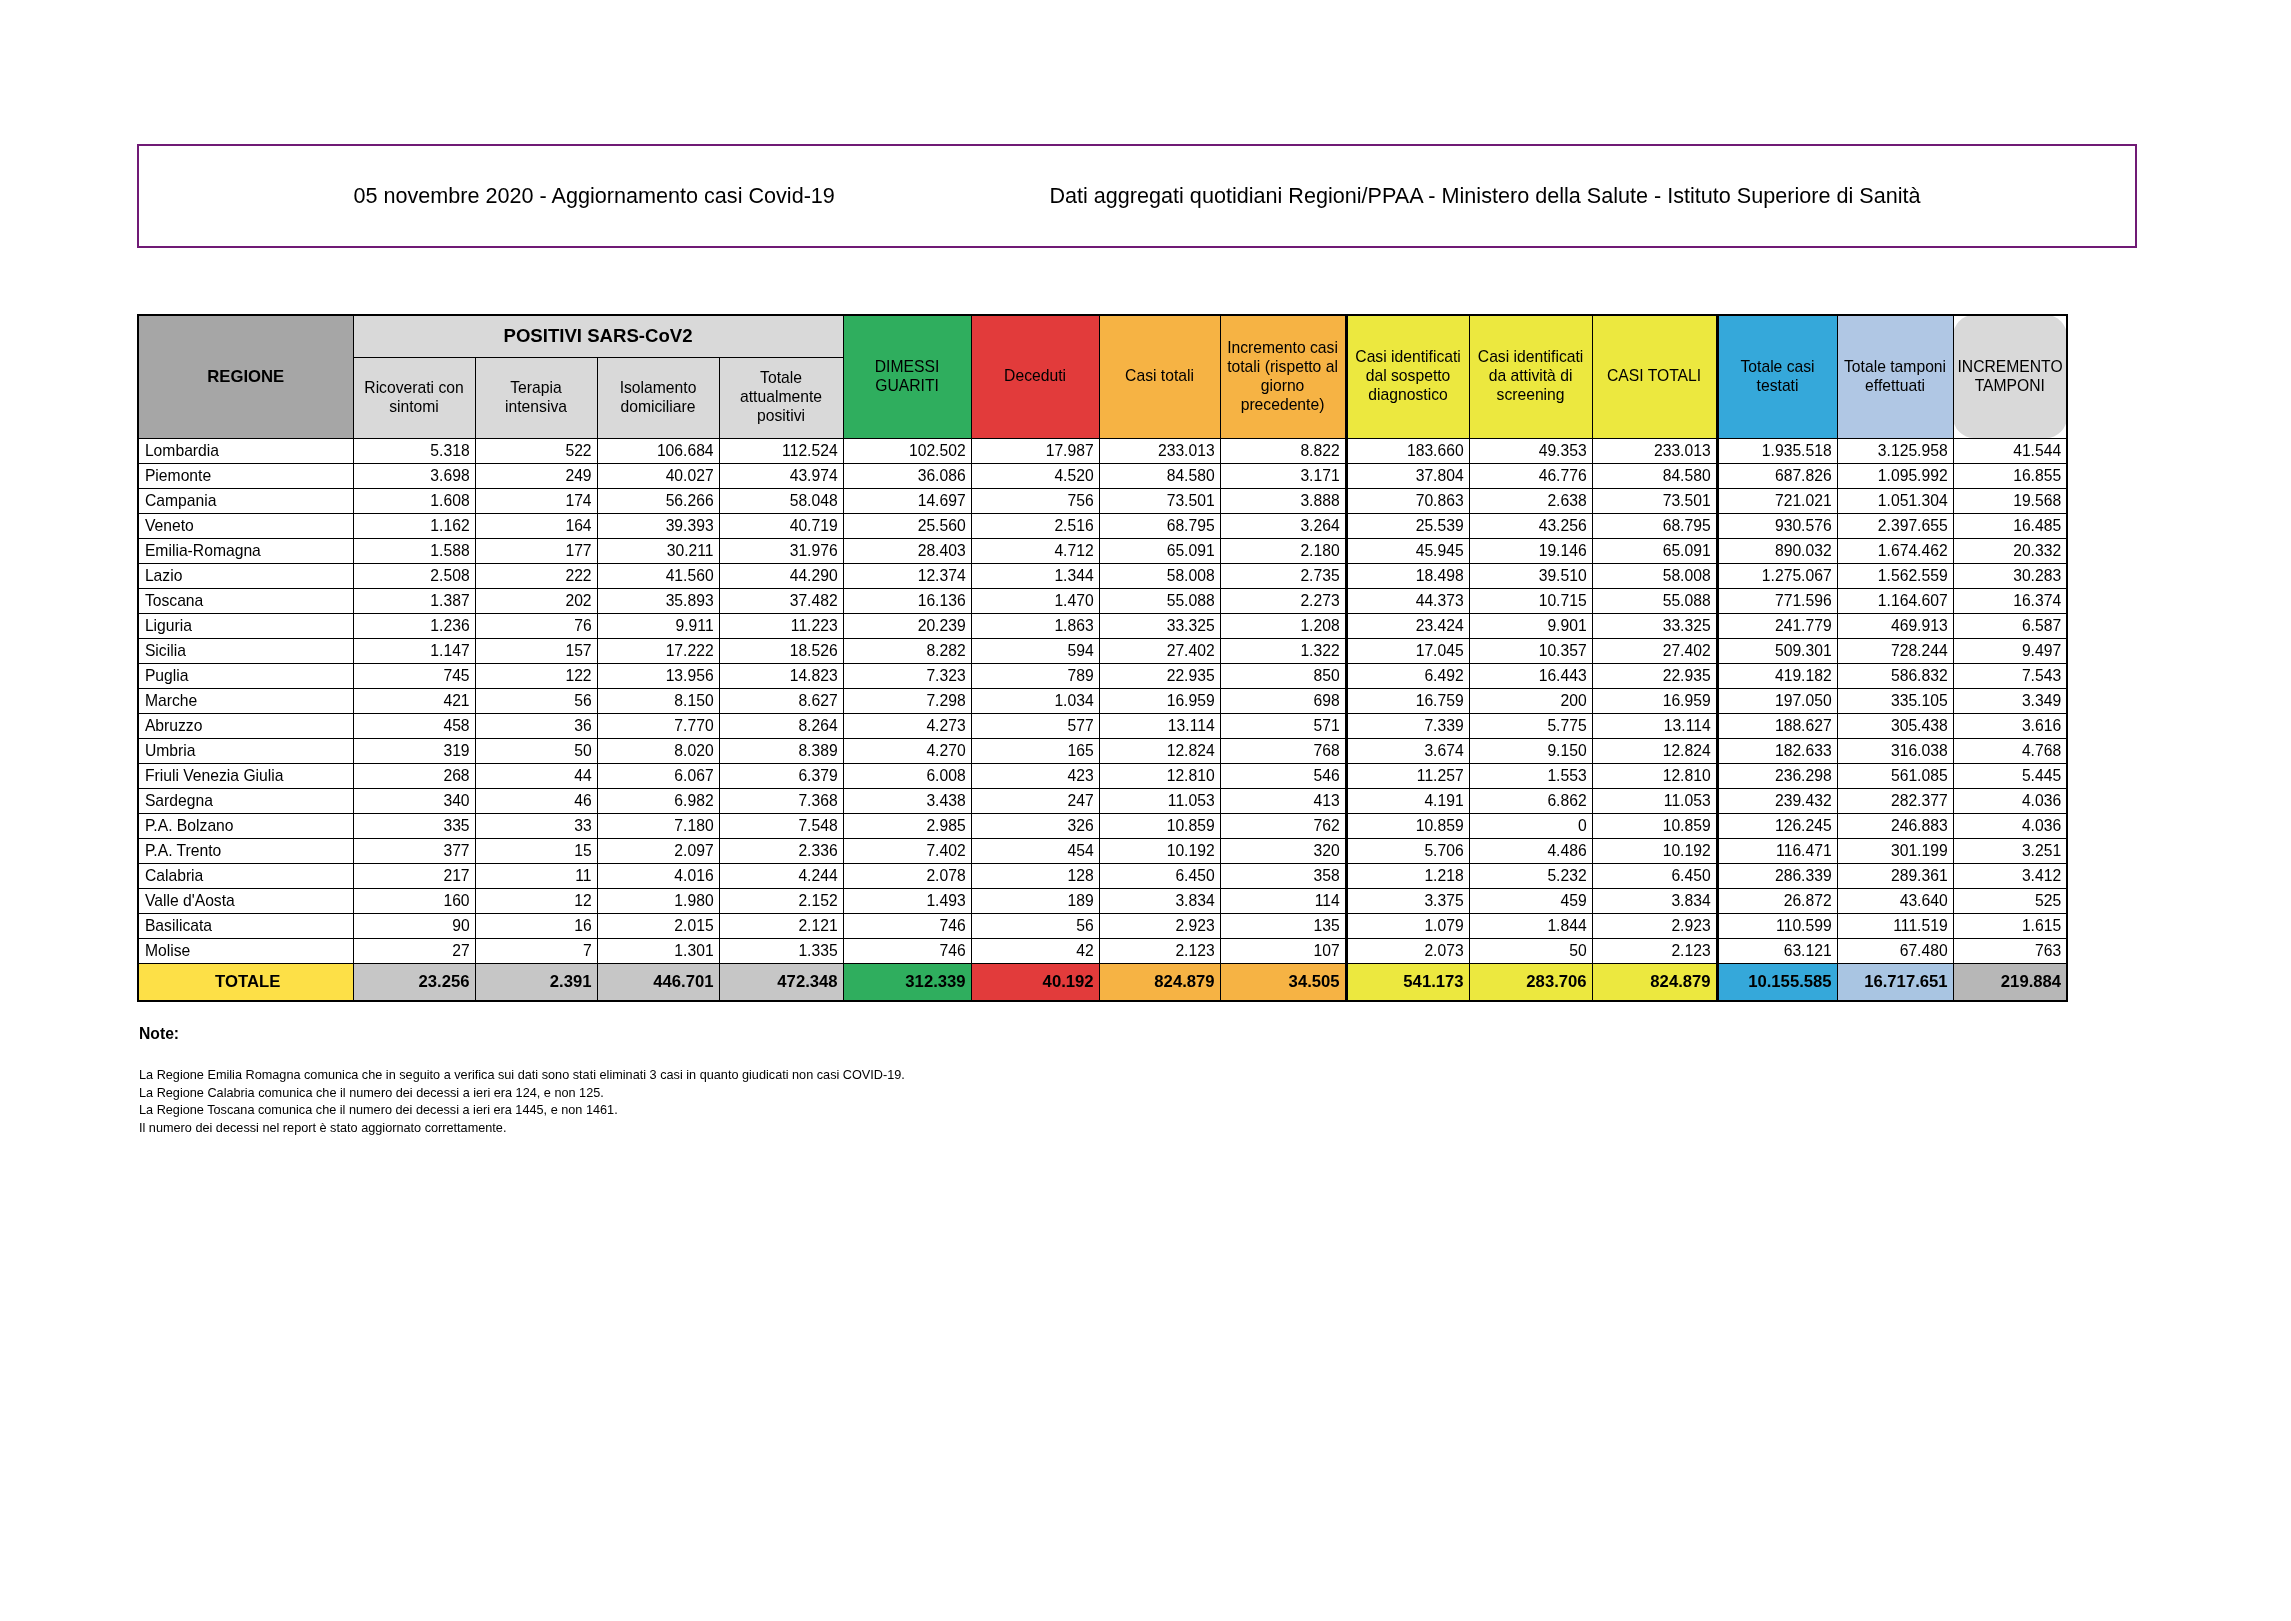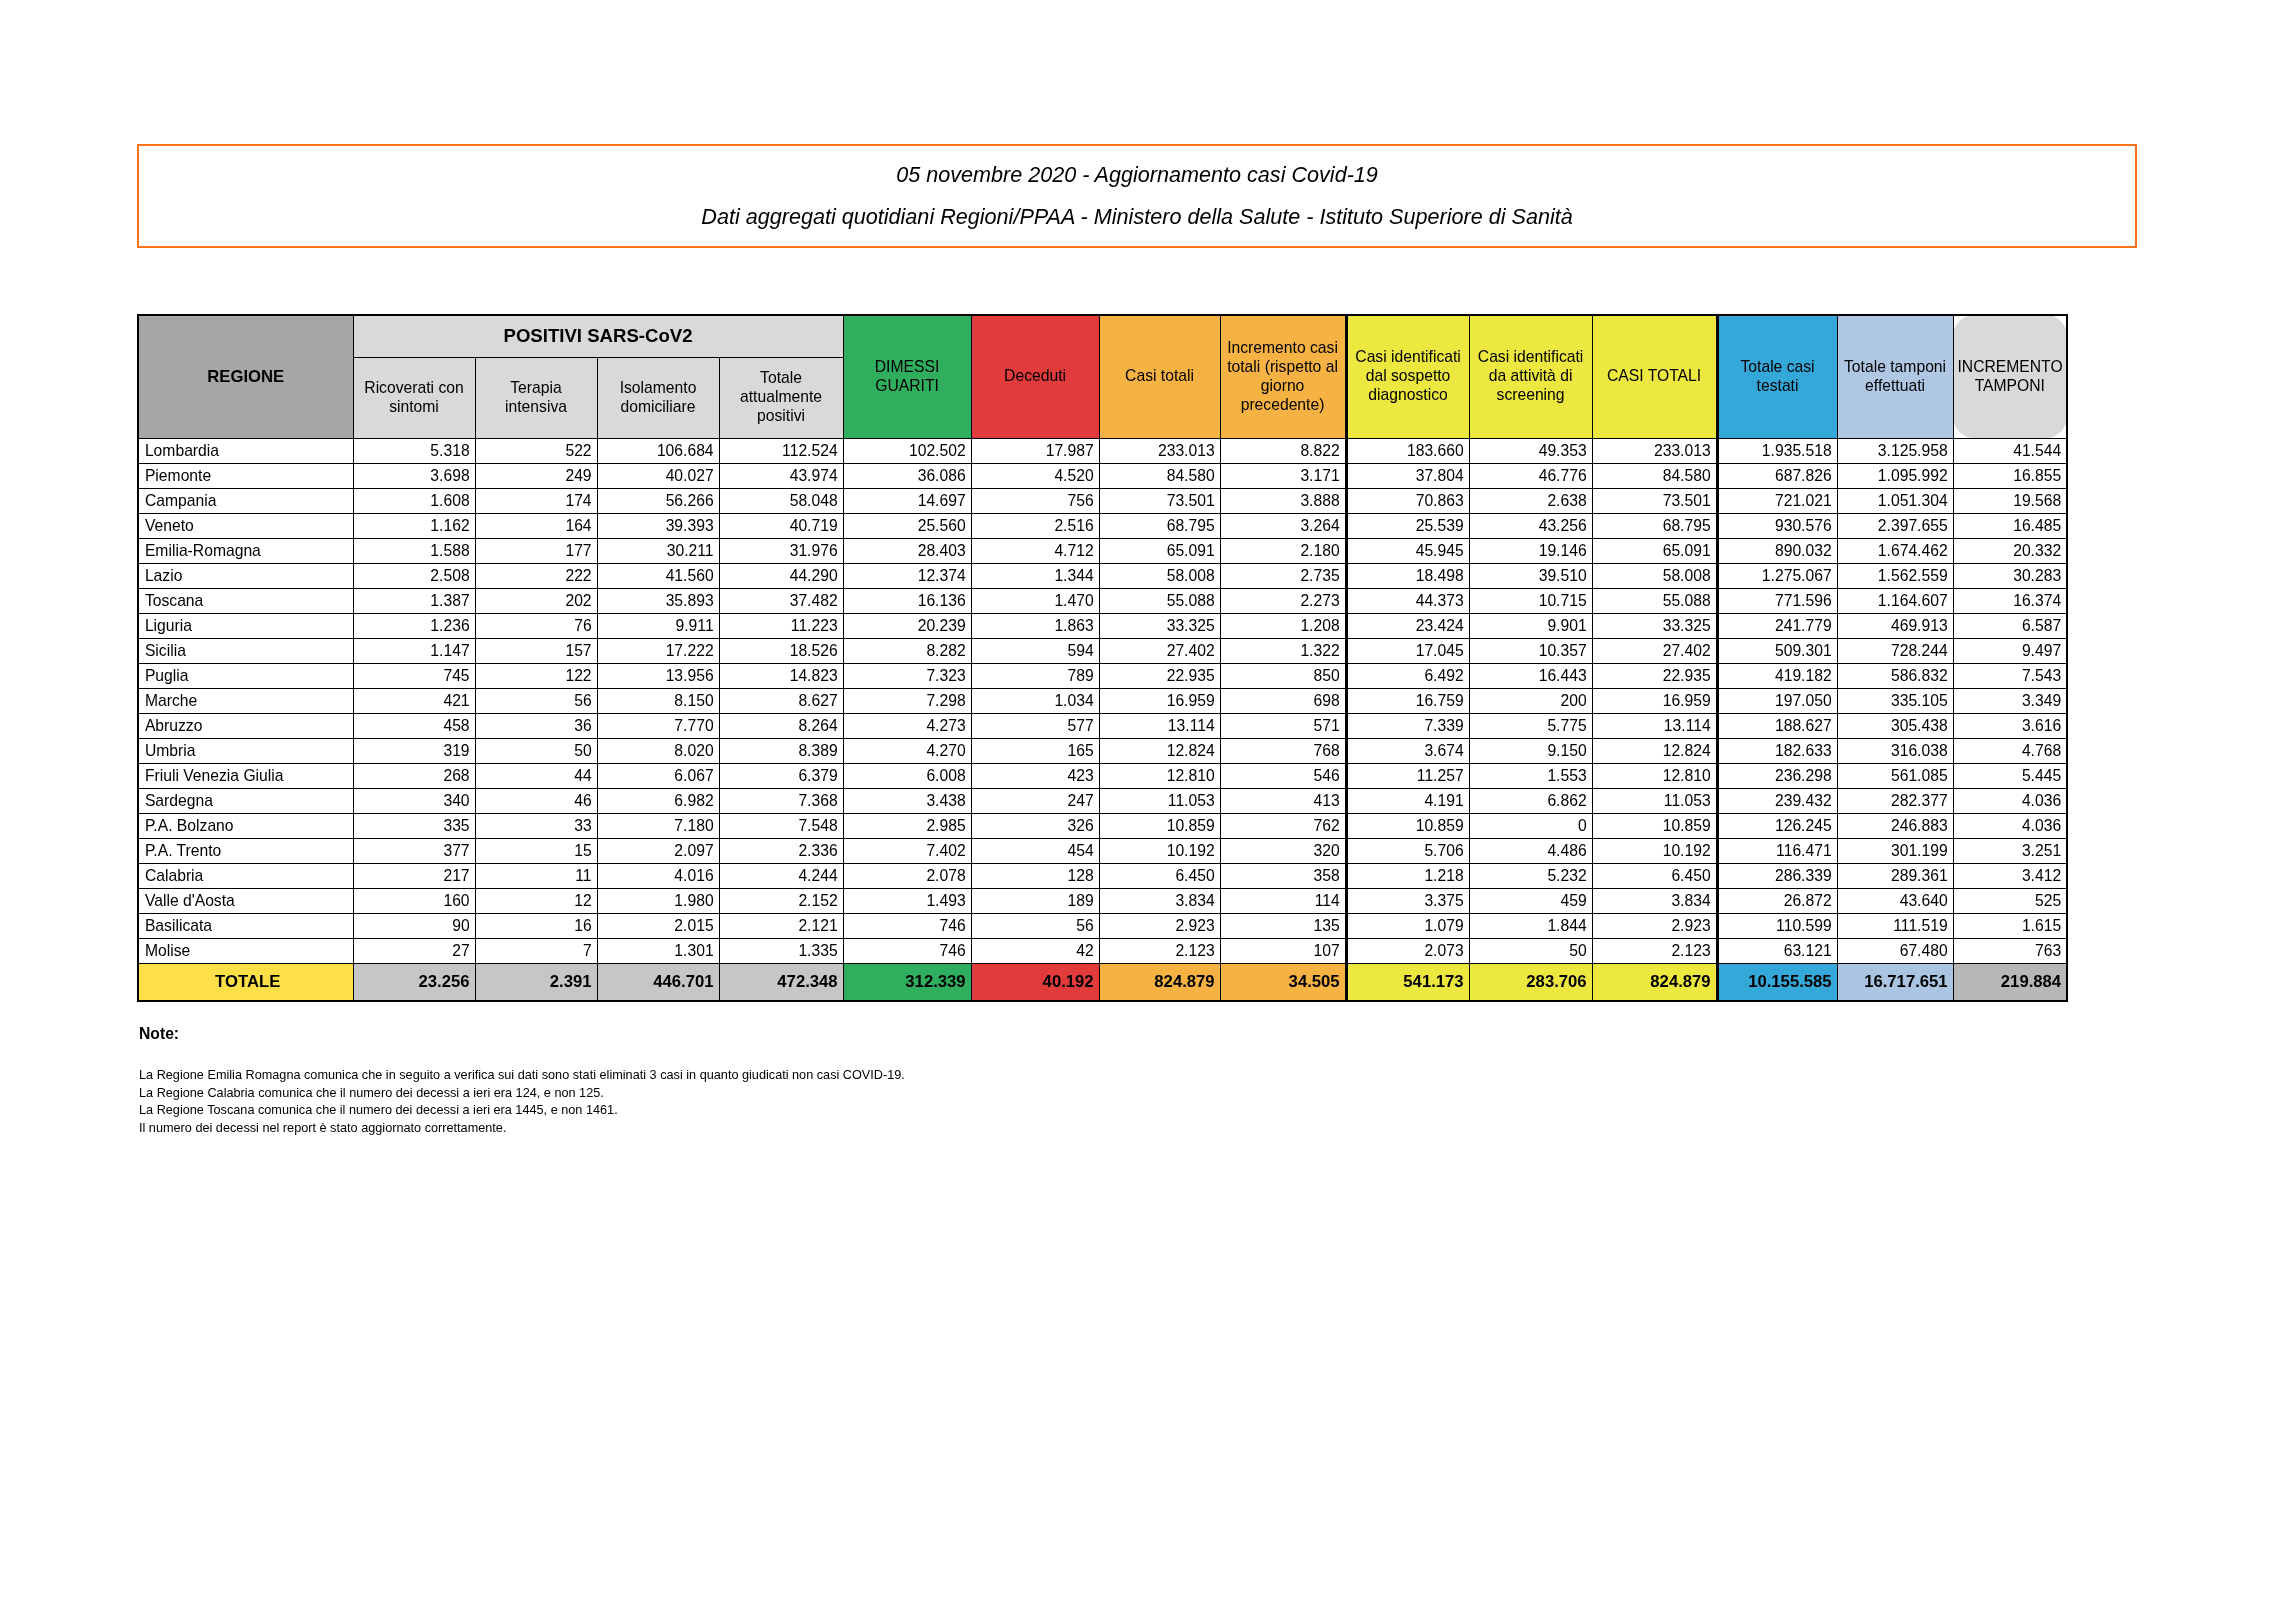--- a/index.html
+++ b/index.html
@@ -7,25 +7,24 @@
     width:2292px; height:1621px;
     background:#ffffff;
     font-family:"Liberation Sans", sans-serif;
     color:#000;
     position:relative;
   }
   
   .title-box {
     position:absolute; left:137px; top:144px;
     width:1996px; height:100px;
-    border:2px solid #f97316;
-    display:flex; flex-direction:column;
+    border:2px solid #701a75;
+    display:flex; flex-direction:row;
     justify-content:space-evenly; align-items:center;
     text-align:center;
-    font-style:italic;
   }
   .title-line { font-size:21.6px; }
 
   
   .table-wrap { position:absolute; left:137px; top:314px; }
   table {
     border-collapse:collapse; table-layout:fixed;
     width:1927px; border:2px solid #000;
   }
   th, td { border:1px solid #000; overflow:hidden; }

